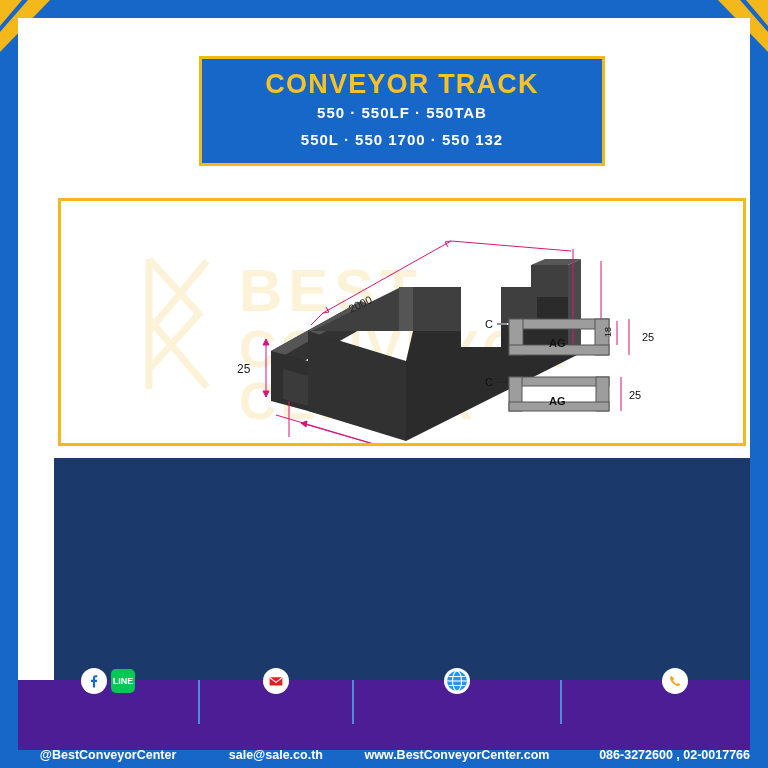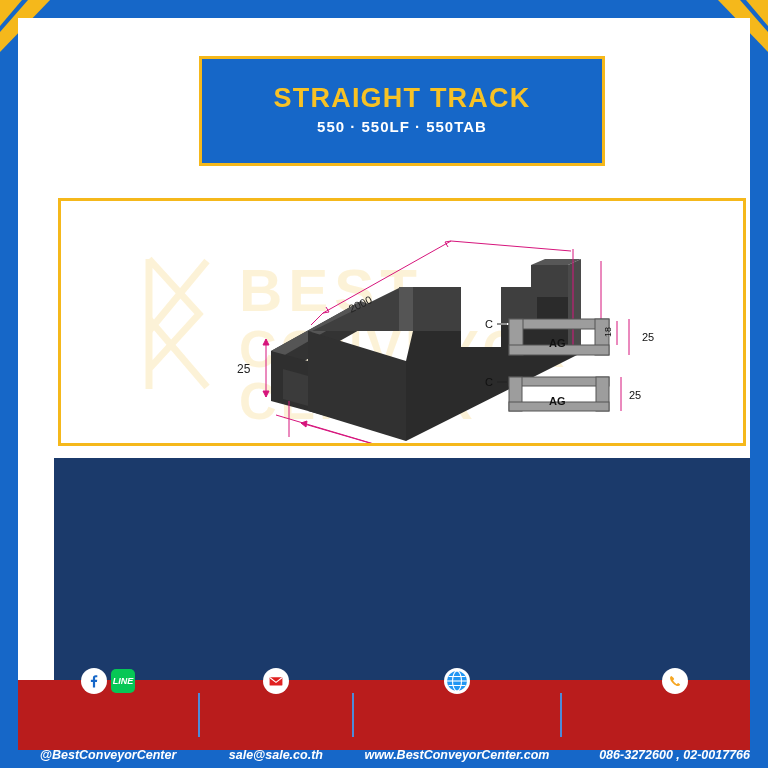--- a/index.html
+++ b/index.html
@@ -81,24 +81,22 @@
     padding:0;
     box-sizing:border-box;
     border:3px solid #1b3a6b;
   }
 
   
   .footer{
     position:absolute;
     left:18px;bottom:18px;
     width:732px;height:70px;
-    background:#b91c1c;
+    background:#4c1d95;
     display:flex;
-    align-items:center;
-    font-style:italic;
   }
   .foot-item{
     display:flex;
     align-items:center;
     justify-content:center;
     flex-direction:column;
     color:#ffffff;
     font-size:12px;
     position:relative;
     height:100%;
@@ -133,22 +131,23 @@
   <div class="corner tr">
     <svg width="64" height="58" viewBox="0 0 64 58">
       <polygon points="64,0 42,0 64,26" fill="#f5b81b"></polygon>
       <polygon points="36,0 14,0 64,52 64,32" fill="#f5b81b"></polygon>
     </svg>
   </div>
 
   <div class="inner">
 
     <div class="title-banner">
-      <div class="title-line1">STRAIGHT TRACK</div>
+      <div class="title-line1">CONVEYOR TRACK</div>
       <div class="title-line2">550 · 550LF · 550TAB</div>
+      <div class="title-line3">550L · 550 1700 · 550 132</div>
     </div>
 
     <div class="drawing-box">
 
       <svg class="watermark" viewBox="0 0 560 210">
         <g fill="none" stroke="#fbe6b0" stroke-width="7">
           <path d="M60 40 L60 170 M60 40 L110 95 L60 150"></path>
           <path d="M118 42 L60 112 M60 100 L118 168"></path>
         </g>
         <text x="150" y="92" font-family="Liberation Sans, sans-serif" font-size="60" font-weight="bold" fill="#fbe6b0" letter-spacing="6">BEST</text>

